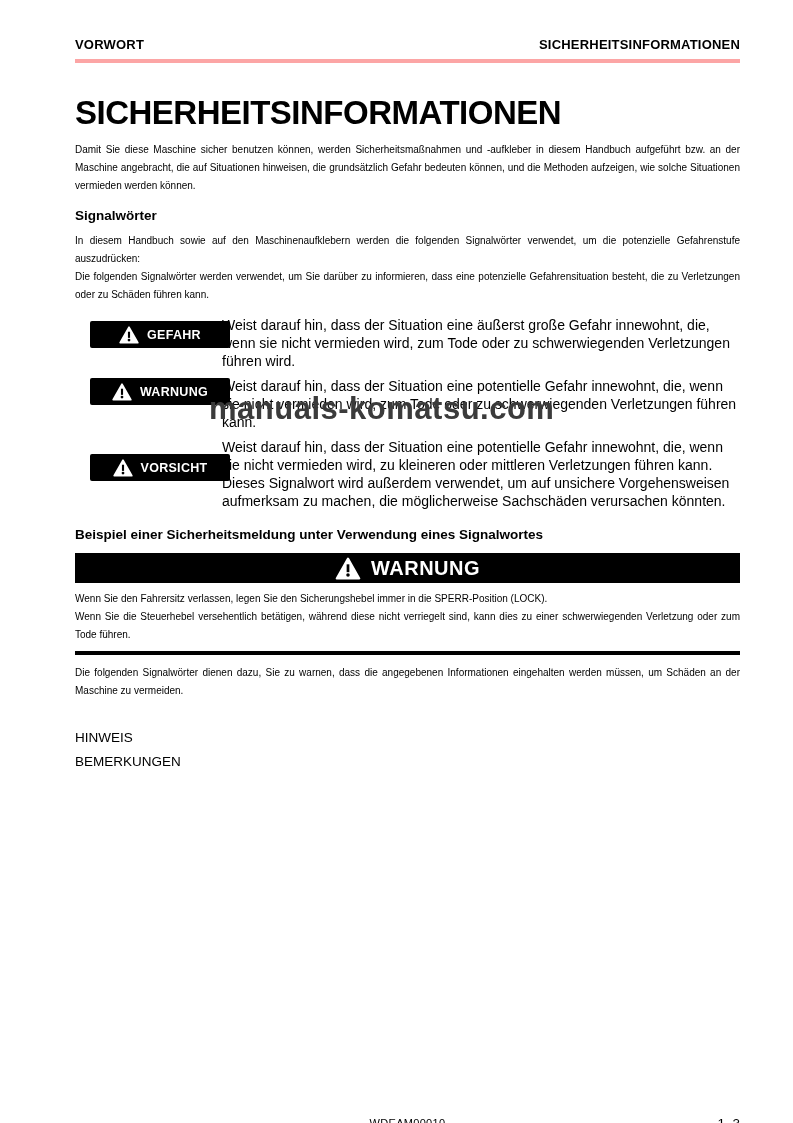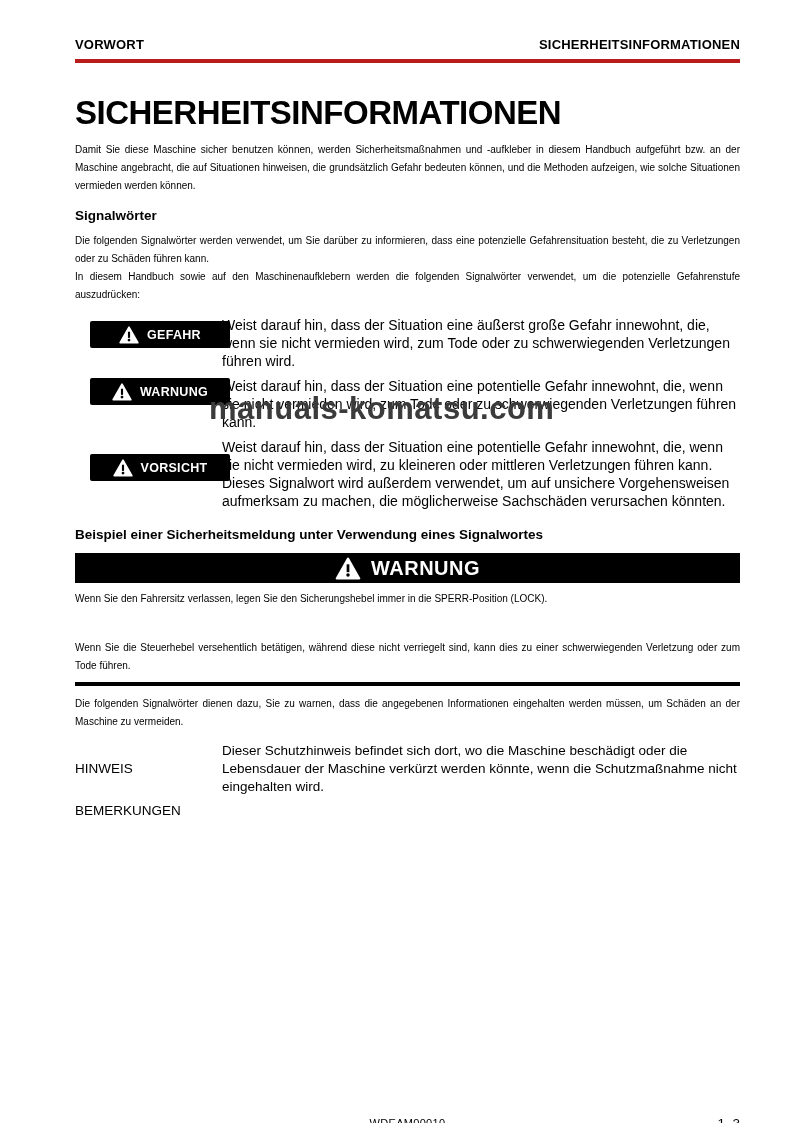--- a/index.html
+++ b/index.html
@@ -19,21 +19,21 @@
     left: 75px;
     top: 0;
     width: 665px;
   }
   .header {
     display: flex;
     justify-content: space-between;
     align-items: flex-end;
     padding-top: 37px;
     padding-bottom: 7px;
-    border-bottom: 4px solid #b91c1c;
+    border-bottom: 4px solid #fca5a5;
     font-size: 13px;
     font-weight: bold;
     letter-spacing: 0.2px;
   }
   .page-title {
     margin-top: 31px;
     font-size: 33px;
     font-weight: bold;
     letter-spacing: -0.5px;
     white-space: nowrap;
@@ -103,21 +103,21 @@
     align-items: center;
     justify-content: center;
     gap: 10px;
     font-size: 20px;
     font-weight: bold;
     letter-spacing: 0.5px;
   }
   .banner-text {
     margin-top: 7px;
   }
-  .banner-text .just { text-align: justify; margin-top: 31px; }
+  .banner-text .just { text-align: justify; }
   .section-rule {
     margin-top: 7px;
     border: none;
     border-top: 4px solid #000;
   }
   .machine-para {
     margin-top: 9px;
     text-align: justify;
   }
   .notes { margin-top: 11px; }
@@ -183,22 +183,22 @@
       <span>SICHERHEITSINFORMATIONEN</span>
     </div>
 
     <h1 class="page-title">SICHERHEITSINFORMATIONEN</h1>
 
     <p class="body-text intro">Damit Sie diese Maschine sicher benutzen können, werden Sicherheitsmaßnahmen und -aufkleber in diesem Handbuch aufgeführt bzw. an der Maschine angebracht, die auf Situationen hinweisen, die grundsätzlich Gefahr bedeuten können, und die Methoden aufzeigen, wie solche Situationen vermieden werden können.</p>
 
     <h2 class="sub-heading">Signalwörter</h2>
 
     <div class="body-text signal-paras">
+      <div>In diesem Handbuch sowie auf den Maschinenaufklebern werden die folgenden Signalwörter verwendet, um die potenzielle Gefahrenstufe auszudrücken:</div>
       <div>Die folgenden Signalwörter werden verwendet, um Sie darüber zu informieren, dass eine potenzielle Gefahrensituation besteht, die zu Verletzungen oder zu Schäden führen kann.</div>
-      <div>In diesem Handbuch sowie auf den Maschinenaufklebern werden die folgenden Signalwörter verwendet, um die potenzielle Gefahrenstufe auszudrücken:</div>
     </div>
 
     <div class="signal-rows">
 
       <div class="signal-row">
         <div class="signal-col-left">
           <div class="signal-badge badge-offset-1">
             <span class="tri-icon">
               <svg width="20" height="18" viewBox="0 0 24 22">
                   <path d="M12 1.5 L22.8 20.5 H1.2 Z" fill="#fff" stroke="#fff" stroke-width="2" stroke-linejoin="round"></path>
@@ -264,21 +264,20 @@
       <div class="just">Wenn Sie die Steuerhebel versehentlich betätigen, während diese nicht verriegelt sind, kann dies zu einer schwerwiegenden Verletzung oder zum Tode führen.</div>
     </div>
 
     <hr class="section-rule">
 
     <p class="body-text machine-para">Die folgenden Signalwörter dienen dazu, Sie zu warnen, dass die angegebenen Informationen eingehalten werden müssen, um Schäden an der Maschine zu vermeiden.</p>
 
     <div class="notes">
       <div class="note-row">
         <div class="note-term pad-second-line">HINWEIS</div>
-        <div class="note-desc">Dieser Schutzhinweis befindet sich dort, wo die Maschine beschädigt oder die Lebensdauer der Maschine verkürzt werden könnte, wenn die Schutzmaßnahme nicht eingehalten wird.</div>
       </div>
       <div class="note-row">
         <div class="note-term">BEMERKUNGEN</div>
       </div>
     </div>
 
   </div>
 
   <div class="watermark">manuals-komatsu.com</div>
 

